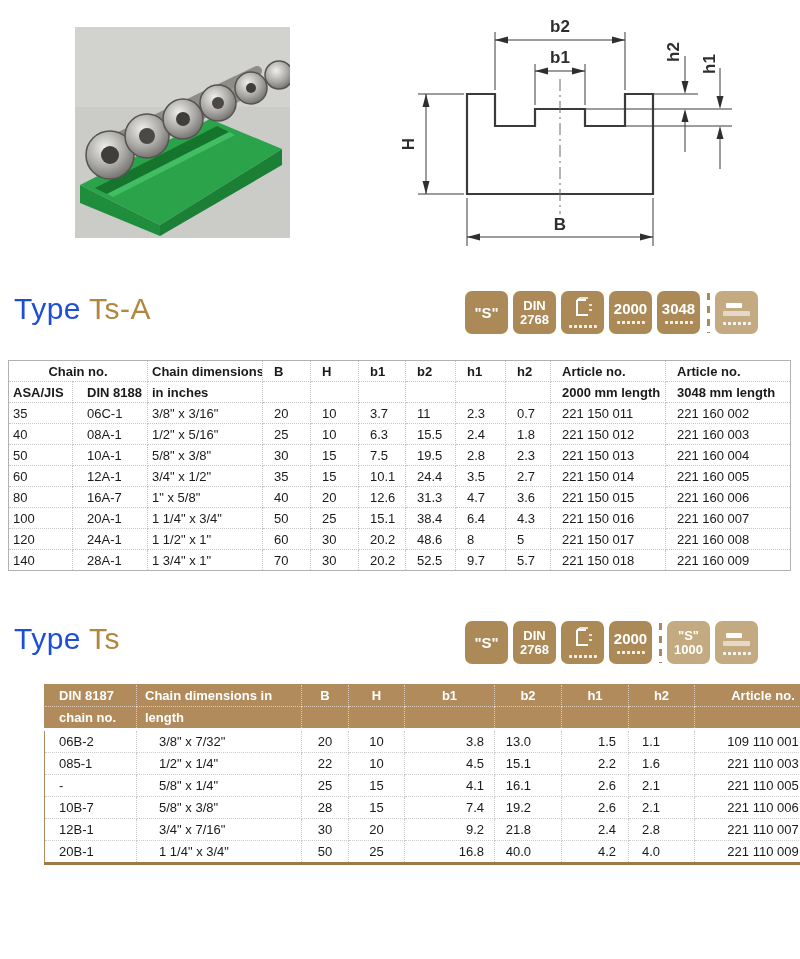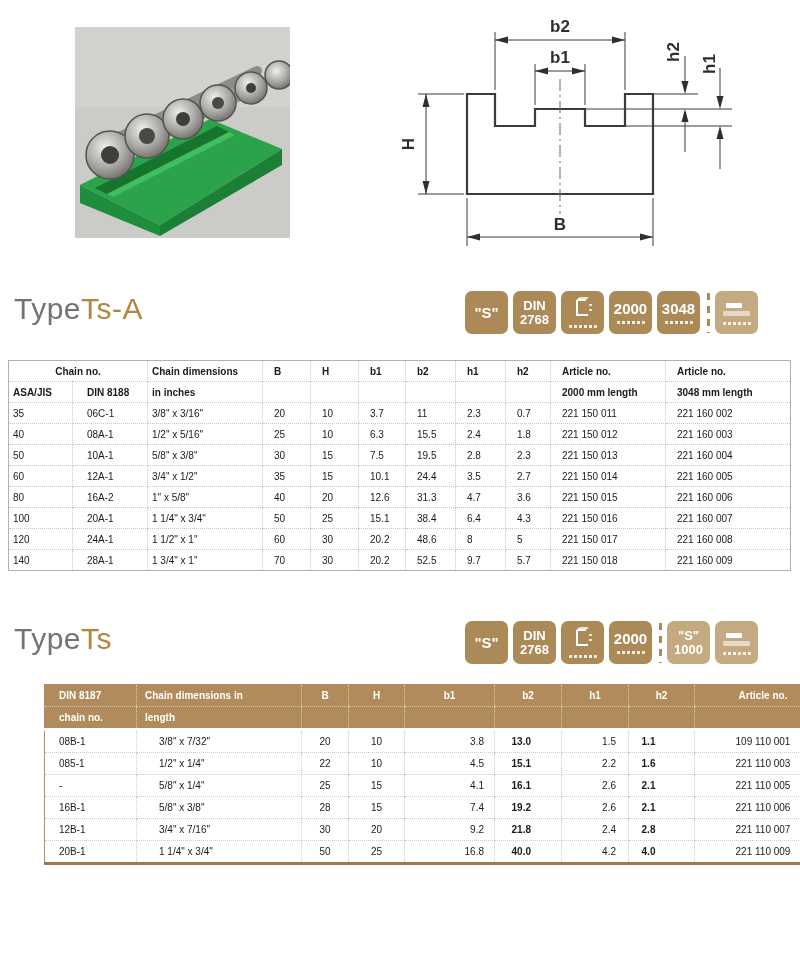--- a/index.html
+++ b/index.html
@@ -8,65 +8,65 @@
 
   
   .photo{position:absolute;left:75px;top:27px;width:215px;height:211px;}
 
   
   .diagram{position:absolute;left:398px;top:4px;width:400px;height:260px;}
   .diagram text{font-family:"Liberation Sans",sans-serif;font-weight:bold;font-size:17px;fill:#2e2e2e;}
 
   
   .heading{position:absolute;left:14px;font-size:30px;letter-spacing:.5px;}
-  .t-gray{color:#737373;margin-right:0;}
+  .t-gray{color:#1d4ed8;margin-right:8px;}
   .t-gold{color:#b2863c;}
 
   
   .badges{position:absolute;display:flex;align-items:center;}
   .badge{width:43px;height:43px;border-radius:7px;background:#ab8a58;color:#fff;
          display:flex;flex-direction:column;align-items:center;justify-content:center;
          margin-right:5px;font-weight:bold;line-height:1.05;text-align:center;box-sizing:border-box;}
   .badge.light{background:#c4aa80;}
   .badge .big{font-size:15px;}
   .badge .mid{font-size:13px;}
   .badge .sub{display:block;width:28px;height:3px;margin-top:4px;border-radius:1px;
        background:repeating-linear-gradient(90deg,rgba(255,255,255,.85) 0 3px,rgba(255,255,255,0) 3px 5px);}
   .badge-sep{width:3px;height:40px;margin:0 5px 0 2px;
        background:repeating-linear-gradient(180deg,#ab8a58 0 7px,rgba(255,255,255,0) 7px 13px);}
   .badge svg{display:block;}
   .bar1{width:16px;height:5px;background:#fff;border-radius:1px;margin:2px 10px 3px 4px;}
   .bar2{width:27px;height:5px;background:rgba(255,255,255,.55);border-radius:1px;margin-bottom:2px;}
 
   
   .twrap1{position:absolute;left:8px;top:360px;}
-  table{border-collapse:collapse;table-layout:fixed;font-size:10px;}
+  table{border-collapse:collapse;table-layout:fixed;font-size:13px;}
   .t1{width:782px;border:1px solid #b1b1b1;}
   .t1 th,.t1 td{border:1px dotted #c7c7c7;height:20px;padding:0 4px;text-align:left;
                 font-weight:normal;white-space:nowrap;overflow:hidden;}
   .t1 th{font-weight:bold;}
   .t1 th.center{text-align:center;}
   .t1 .c1{padding-left:14px;}
   .t1 .c3,.t1 .c4,.t1 .c5,.t1 .c6,.t1 .c7,.t1 .c8,.t1 .c9,.t1 .c10{padding-left:11px;}
 
   
   .twrap2{position:absolute;left:8px;top:684px;}
   .t2{width:787px;border:1px solid #b18b5c;border-bottom:3px solid #9d7a46;margin-left:36px;}
   .t2 thead th{background:#b18b5c;color:#fff;font-weight:bold;text-align:left;
                border:1px dotted rgba(255,255,255,.55);height:21px;padding:0 8px;white-space:nowrap;}
   .t2 thead tr.last th{border-bottom:3px solid #fff;}
   .t2 td{border:1px dotted #cbcbcb;height:21px;padding:0 8px;white-space:nowrap;}
   .t2 th.center{text-align:center;}
   .t2 .c0{padding-left:14px;}
   .t2 td.c1{padding-left:22px;}
   .t2 td.c2,.t2 td.c3{text-align:center;}
   .t2 td.c4{text-align:right;padding-right:10px;}
-  .t2 td.c5{text-align:right;padding-right:30px;font-weight:bold;}
+  .t2 td.c5{text-align:right;padding-right:30px;}
   .t2 td.c6{text-align:right;padding-right:12px;}
-  .t2 td.c7{text-align:center;padding-right:34px;font-weight:bold;}
+  .t2 td.c7{text-align:right;padding-right:34px;}
   .t2 td.c8{text-align:center;}
 </style>
 </head>
 <body>
 
 <div class="photo">
   <svg width="215" height="211" viewBox="0 0 215 211">
     <defs>
       <radialGradient id="metal" cx="40%" cy="35%" r="75%">
         <stop offset="0%" stop-color="#efefec"></stop>
@@ -290,21 +290,21 @@
           <td class="c4">15</td>
           <td class="c5">10.1</td>
           <td class="c6">24.4</td>
           <td class="c7">3.5</td>
           <td class="c8">2.7</td>
           <td class="c9">221 150 014</td>
           <td class="c10">221 160 005</td>
         </tr>
         <tr>
           <td class="c0">80</td>
-          <td class="c1">16A-2</td>
+          <td class="c1">16A-7</td>
           <td class="c2">1" x 5/8"</td>
           <td class="c3">40</td>
           <td class="c4">20</td>
           <td class="c5">12.6</td>
           <td class="c6">31.3</td>
           <td class="c7">4.7</td>
           <td class="c8">3.6</td>
           <td class="c9">221 150 015</td>
           <td class="c10">221 160 006</td>
         </tr>
@@ -421,21 +421,21 @@
           <th></th>
           <th></th>
         <th></th>
           <th></th>
           <th></th>
         <th></th>
       </tr>
     </thead>
     <tbody>
         <tr>
-          <td class="c0">08B-1</td>
+          <td class="c0">06B-2</td>
           <td class="c1">3/8" x 7/32"</td>
           <td class="c2">20</td>
           <td class="c3">10</td>
           <td class="c4">3.8</td>
           <td class="c5">13.0</td>
           <td class="c6">1.5</td>
           <td class="c7">1.1</td>
           <td class="c8">109 110 001</td>
         </tr>
         <tr>
@@ -454,21 +454,21 @@
           <td class="c1">5/8" x 1/4"</td>
           <td class="c2">25</td>
           <td class="c3">15</td>
           <td class="c4">4.1</td>
           <td class="c5">16.1</td>
           <td class="c6">2.6</td>
           <td class="c7">2.1</td>
           <td class="c8">221 110 005</td>
         </tr>
         <tr>
-          <td class="c0">16B-1</td>
+          <td class="c0">10B-7</td>
           <td class="c1">5/8" x 3/8"</td>
           <td class="c2">28</td>
           <td class="c3">15</td>
           <td class="c4">7.4</td>
           <td class="c5">19.2</td>
           <td class="c6">2.6</td>
           <td class="c7">2.1</td>
           <td class="c8">221 110 006</td>
         </tr>
         <tr>

